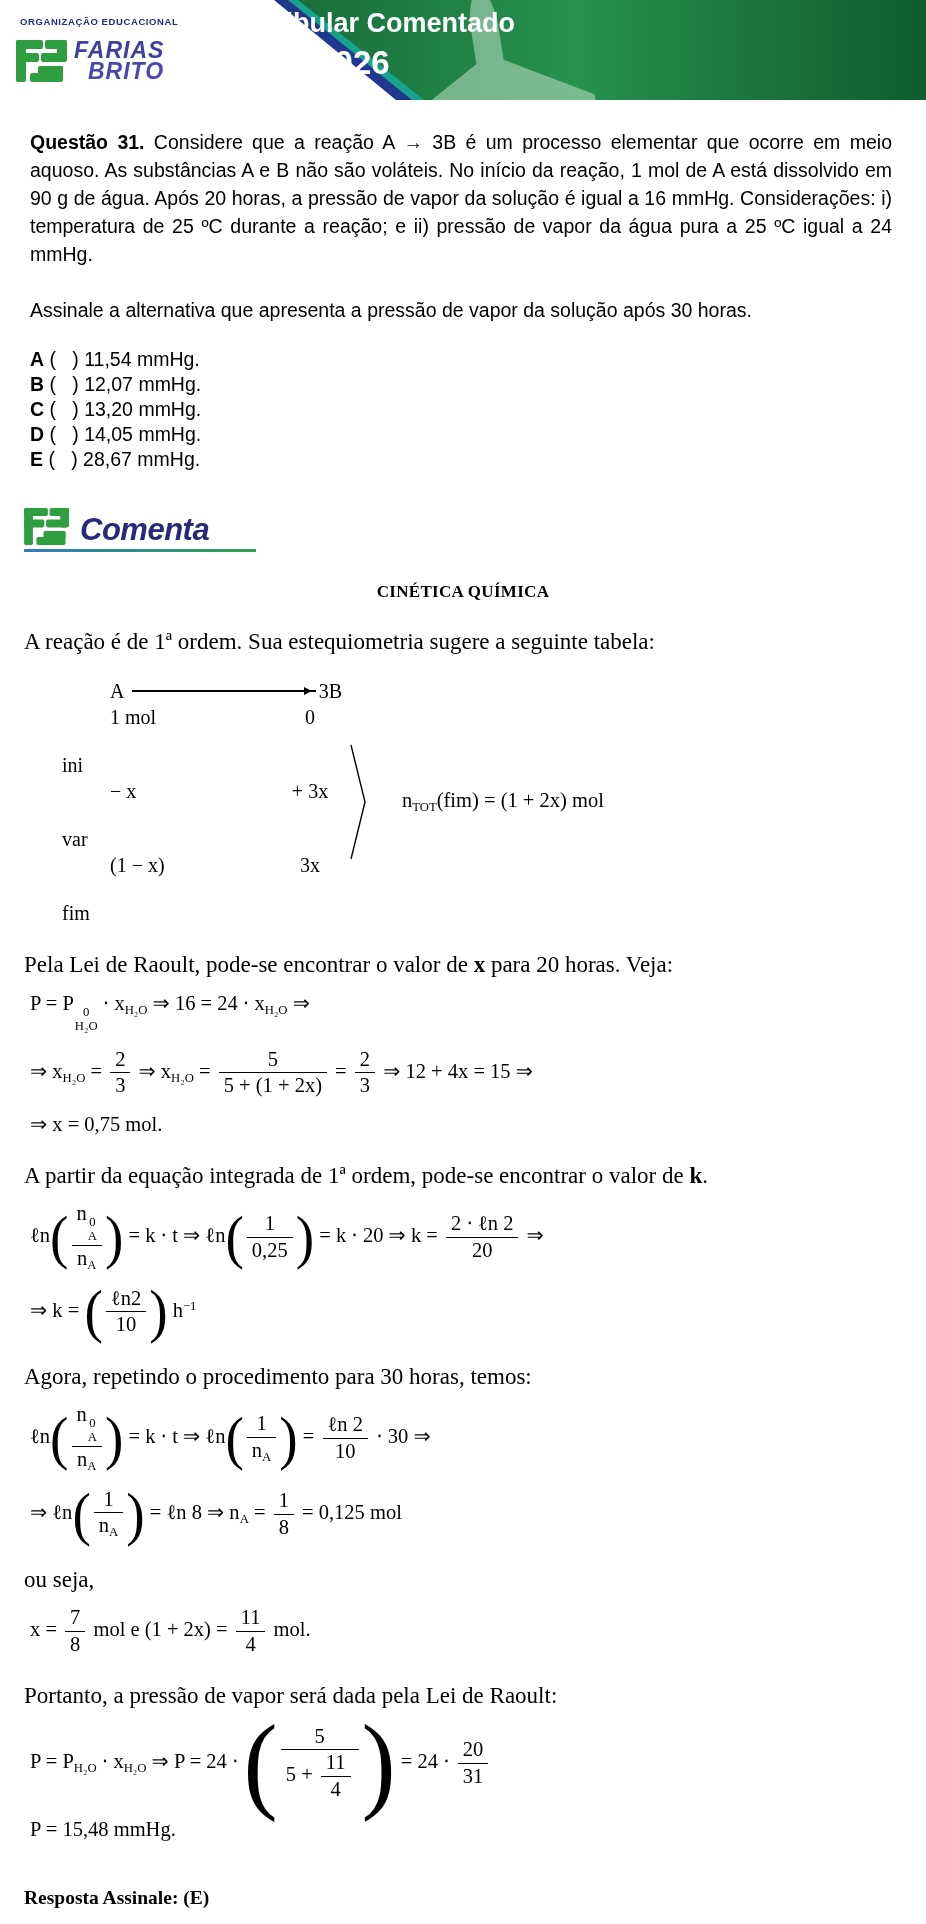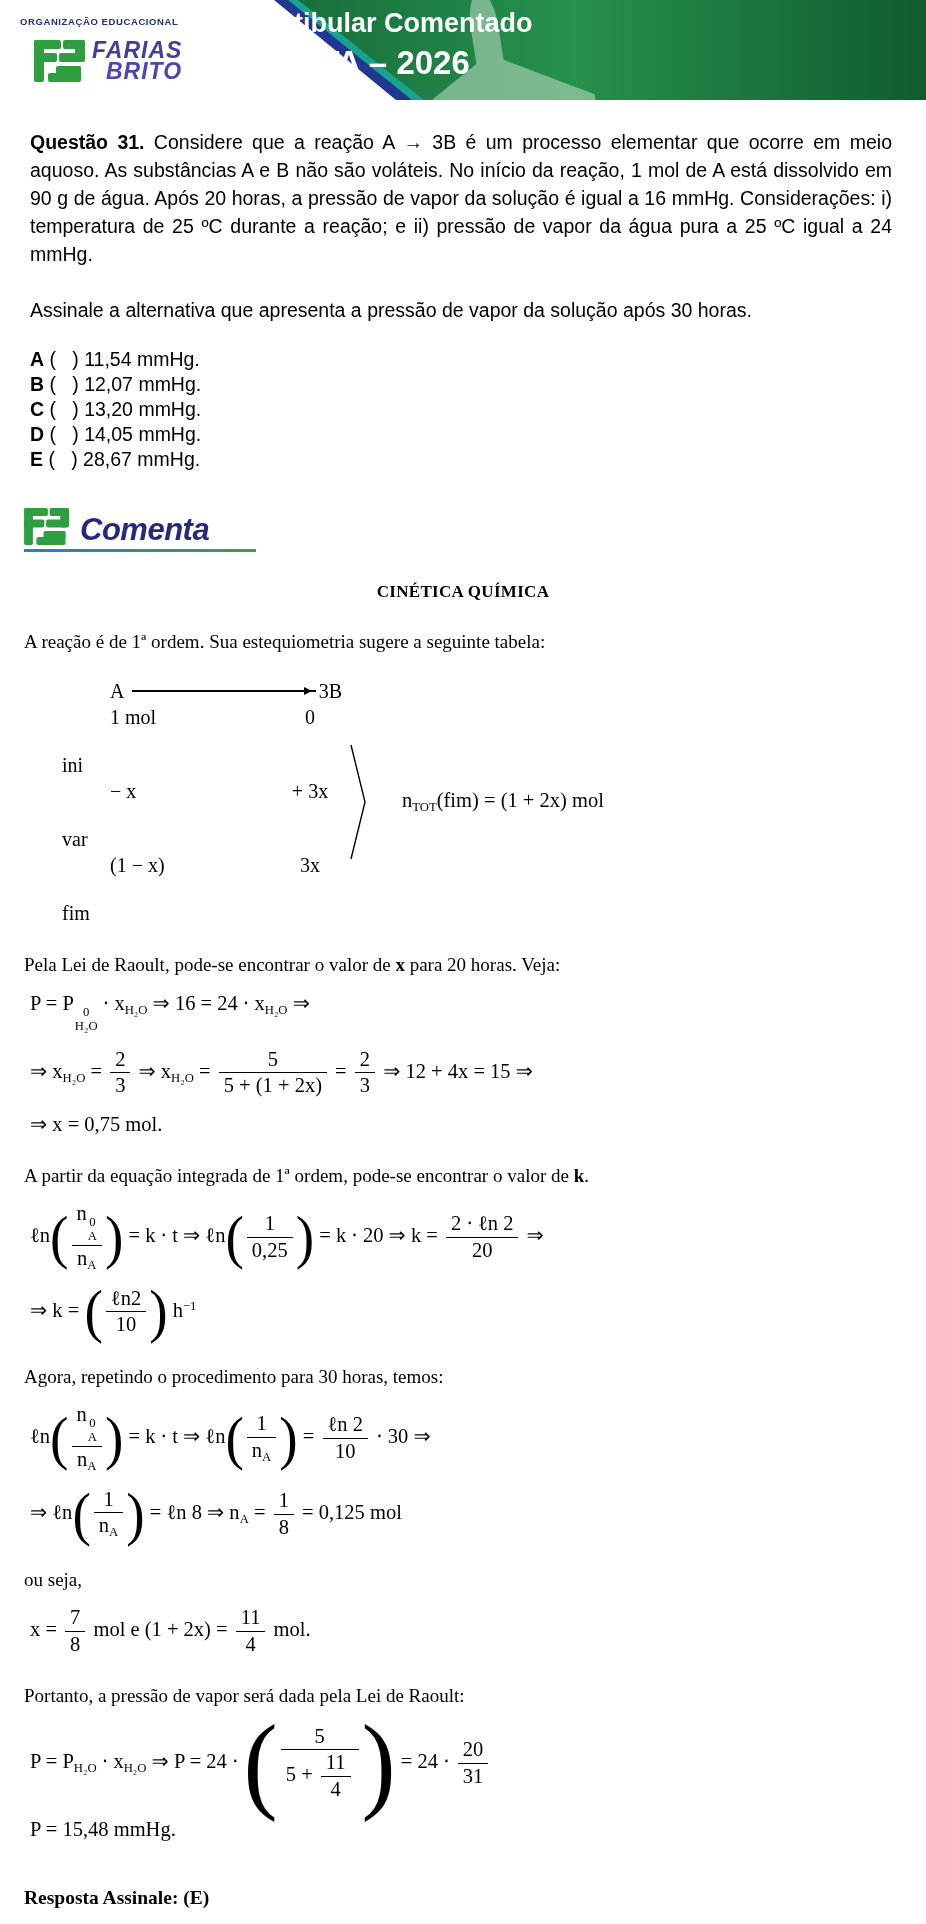--- a/index.html
+++ b/index.html
@@ -6,28 +6,28 @@
   .page{position:relative;width:926px;min-height:1924px;background:#ffffff;color:#000;
         font-family:"Liberation Serif",serif;overflow:hidden;}
 
   
   .banner{position:relative;height:100px;background:linear-gradient(90deg,#0b4a23 0%,#1d7a42 42%,#27914e 62%,#0f5c2e 100%);overflow:hidden;}
   .banner .stripe-teal {position:absolute;inset:0;background:#17a38d;clip-path:polygon(0 0,298px 0,424px 100%,0 100%);}
   .banner .stripe-navy {position:absolute;inset:0;background:#20388f;clip-path:polygon(0 0,288px 0,412px 100%,0 100%);}
   .banner .panel-white{position:absolute;inset:0;background:#ffffff;clip-path:polygon(0 0,274px 0,396px 100%,0 100%);}
   .org-label{position:absolute;left:20px;top:16px;font-family:"Liberation Sans",sans-serif;
              font-size:9.5px;font-weight:bold;letter-spacing:.6px;color:#1c2f80;}
-  .fb-logo-row{position:absolute;left:34px;top:40px;display:flex;align-items:flex-end;}
+  .fb-logo-row{position:absolute;left:16px;top:40px;display:flex;align-items:flex-end;}
   .fb-mark{display:inline-block;}
   .brand-text{margin-left:6px;font-family:"Liberation Sans",sans-serif;font-style:italic;font-weight:bold;
               color:#413f9e;line-height:.92;letter-spacing:1px;}
   .brand-text .l1{font-size:23px;display:block;}
   .brand-text .l2{font-size:23px;display:block;margin-left:14px;color:#4a48ad;}
   .plane{position:absolute;left:388px;top:-14px;width:210px;opacity:.5;transform:rotate(-9deg);}
-  .banner-center{position:absolute;left:230px;width:320px;top:0;height:100%;text-align:center;color:#fff;
+  .banner-center{position:absolute;left:230px;width:320px;top:0;height:100%;color:#fff;
                  font-family:"Liberation Sans",sans-serif;font-weight:bold;}
   .banner-center .t1{font-size:27px;margin-top:8px;}
   .banner-center .t2{font-size:33px;margin-top:5px;}
   .banner-right{position:absolute;left:610px;width:290px;top:0;height:100%;text-align:center;color:#fff;
                 font-family:"Liberation Sans",sans-serif;font-weight:bold;}
   .banner-right .t1{font-size:27px;margin-top:8px;}
   .banner-right .t2{font-size:32px;margin-top:6px;}
 
   
   .q-block{margin:28px 34px 0 30px;font-family:"Liberation Sans",sans-serif;font-size:19.5px;
@@ -40,21 +40,21 @@
 
   
   .comenta{margin:36px 0 0 24px;display:inline-block;}
   .comenta-row{display:flex;align-items:flex-end;}
   .comenta-word{margin-left:10px;font-family:"Liberation Sans",sans-serif;font-style:italic;font-weight:bold;
                 font-size:31px;color:#252a7c;line-height:1;letter-spacing:-.5px;}
   .comenta-rule{margin-top:4px;height:2.5px;width:232px;background:linear-gradient(90deg,#2f7cc0,#35a14f);}
 
   
   .section-title{margin-top:30px;text-align:center;font-size:17px;font-weight:bold;letter-spacing:.3px;}
-  .para{margin:28px 30px 0 24px;font-size:19px;line-height:24px;}
+  .para{margin:28px 30px 0 24px;font-size:23px;line-height:24px;}
   .para b{font-weight:bold;}
 
   
   .stoich-wrap{display:flex;align-items:center;margin:26px 0 0 62px;}
   .stoich{display:grid;grid-template-columns:48px 168px 64px;row-gap:3px;font-size:20px;}
   .st-head{grid-column:2/4;display:flex;align-items:center;}
   .rarrow{flex:1;height:1.2px;background:#000;position:relative;margin:0 3px 0 8px;}
   .rarrow:after{content:'';position:absolute;right:0;top:-3.6px;width:0;height:0;
                 border:4px solid transparent;border-left:8px solid #000;}
   .st-label{grid-column:1;margin-top:48px;}

